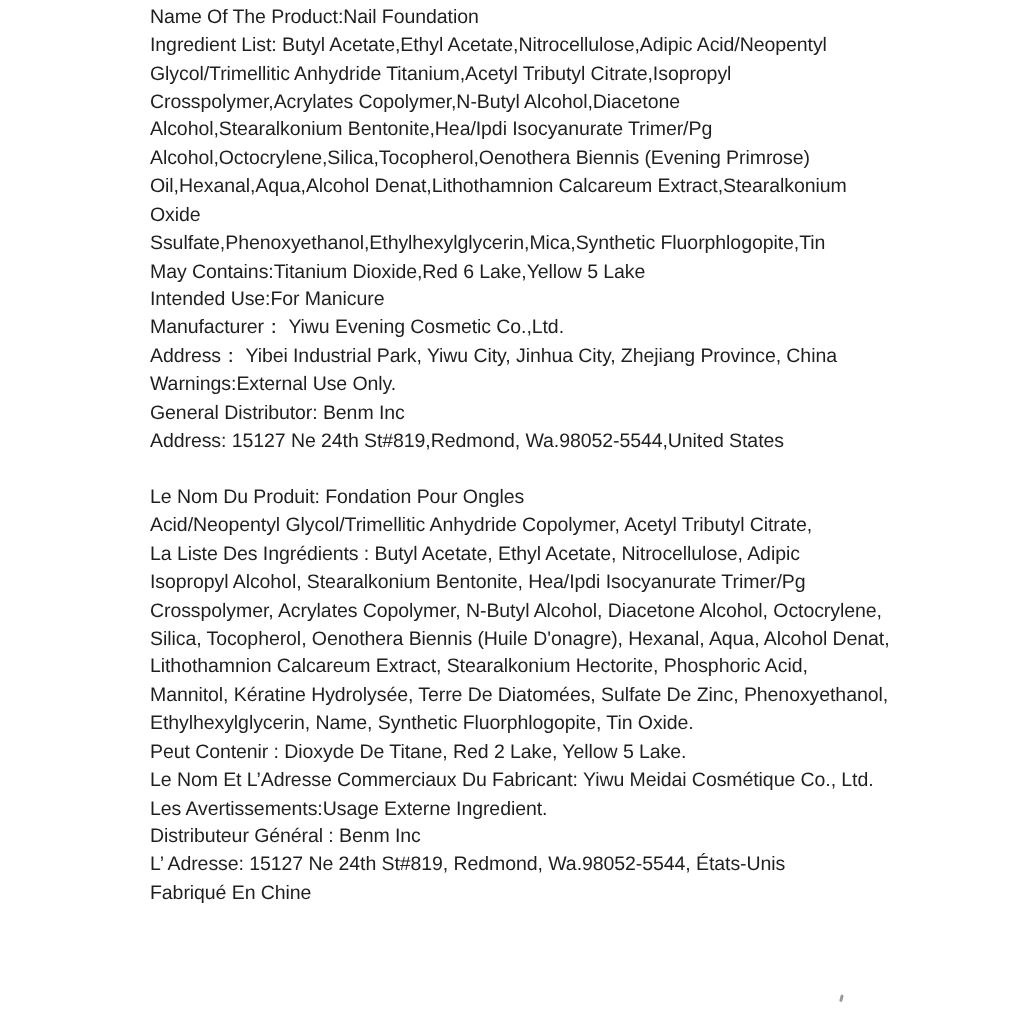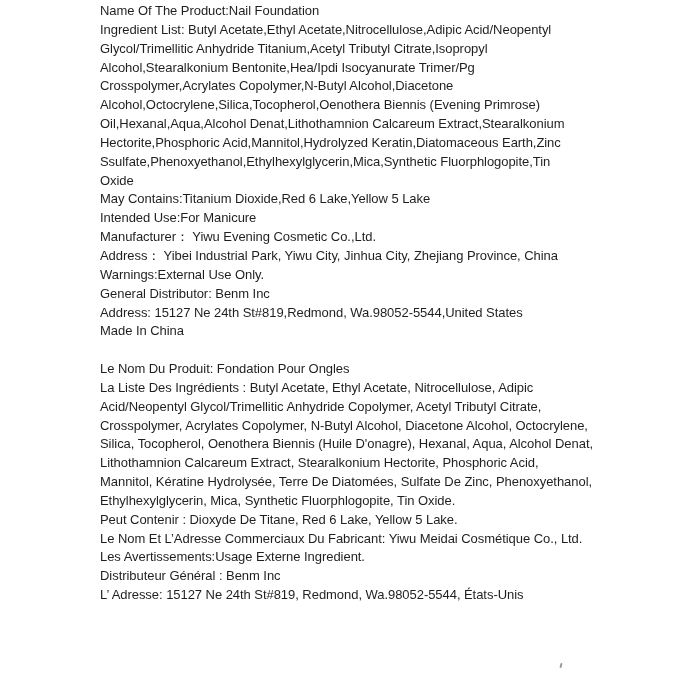--- a/index.html
+++ b/index.html
@@ -47,50 +47,50 @@
 </head>
 <body>
 
 <div class="page">
   <div class="text-block">
 
     <div>
       <div class="line">Name Of The Product:Nail Foundation</div>
       <div class="line">Ingredient List: Butyl Acetate,Ethyl Acetate,Nitrocellulose,Adipic Acid/Neopentyl</div>
       <div class="line">Glycol/Trimellitic Anhydride Titanium,Acetyl Tributyl Citrate,Isopropyl</div>
+      <div class="line">Crosspolymer,Acrylates Copolymer,N-Butyl Alcohol,Diacetone</div>
       <div class="line">Alcohol,Stearalkonium Bentonite,Hea/Ipdi Isocyanurate Trimer/Pg</div>
-      <div class="line">Crosspolymer,Acrylates Copolymer,N-Butyl Alcohol,Diacetone</div>
       <div class="line">Alcohol,Octocrylene,Silica,Tocopherol,Oenothera Biennis (Evening Primrose)</div>
       <div class="line">Oil,Hexanal,Aqua,Alcohol Denat,Lithothamnion Calcareum Extract,Stearalkonium</div>
-      <div class="line">Hectorite,Phosphoric Acid,Mannitol,Hydrolyzed Keratin,Diatomaceous Earth,Zinc</div>
+      <div class="line">Oxide</div>
       <div class="line">Ssulfate,Phenoxyethanol,Ethylhexylglycerin,Mica,Synthetic Fluorphlogopite,Tin</div>
-      <div class="line">Oxide</div>
       <div class="line">May Contains:Titanium Dioxide,Red 6 Lake,Yellow 5 Lake</div>
       <div class="line">Intended Use:For Manicure</div>
       <div class="line">Manufacturer： Yiwu Evening Cosmetic Co.,Ltd.</div>
       <div class="line">Address： Yibei Industrial Park, Yiwu City, Jinhua City, Zhejiang Province, China</div>
       <div class="line">Warnings:External Use Only.</div>
       <div class="line">General Distributor: Benm Inc</div>
       <div class="line">Address: 15127 Ne 24th St#819,Redmond, Wa.98052-5544,United States</div>
-      <div class="line">Made In China</div>
     </div>
 
     <div class="spacer"></div>
 
     <div>
       <div class="line">Le Nom Du Produit: Fondation Pour Ongles</div>
+      <div class="line">Acid/Neopentyl Glycol/Trimellitic Anhydride Copolymer, Acetyl Tributyl Citrate,</div>
       <div class="line">La Liste Des Ingrédients : Butyl Acetate, Ethyl Acetate, Nitrocellulose, Adipic</div>
-      <div class="line">Acid/Neopentyl Glycol/Trimellitic Anhydride Copolymer, Acetyl Tributyl Citrate,</div>
+      <div class="line">Isopropyl Alcohol, Stearalkonium Bentonite, Hea/Ipdi Isocyanurate Trimer/Pg</div>
       <div class="line">Crosspolymer, Acrylates Copolymer, N-Butyl Alcohol, Diacetone Alcohol, Octocrylene,</div>
       <div class="line">Silica, Tocopherol, Oenothera Biennis (Huile D'onagre), Hexanal, Aqua, Alcohol Denat,</div>
       <div class="line">Lithothamnion Calcareum Extract, Stearalkonium Hectorite, Phosphoric Acid,</div>
       <div class="line">Mannitol, Kératine Hydrolysée, Terre De Diatomées, Sulfate De Zinc, Phenoxyethanol,</div>
-      <div class="line">Ethylhexylglycerin, Mica, Synthetic Fluorphlogopite, Tin Oxide.</div>
-      <div class="line">Peut Contenir : Dioxyde De Titane, Red 6 Lake, Yellow 5 Lake.</div>
+      <div class="line">Ethylhexylglycerin, Name, Synthetic Fluorphlogopite, Tin Oxide.</div>
+      <div class="line">Peut Contenir : Dioxyde De Titane, Red 2 Lake, Yellow 5 Lake.</div>
       <div class="line">Le Nom Et L’Adresse Commerciaux Du Fabricant: Yiwu Meidai Cosmétique Co., Ltd.</div>
       <div class="line">Les Avertissements:Usage Externe Ingredient.</div>
       <div class="line">Distributeur Général : Benm Inc</div>
       <div class="line">L’ Adresse: 15127 Ne 24th St#819, Redmond, Wa.98052-5544, États-Unis</div>
+      <div class="line">Fabriqué En Chine</div>
     </div>
 
   </div>
   <div class="speck"></div>
 </div>
 
 </body></html>

